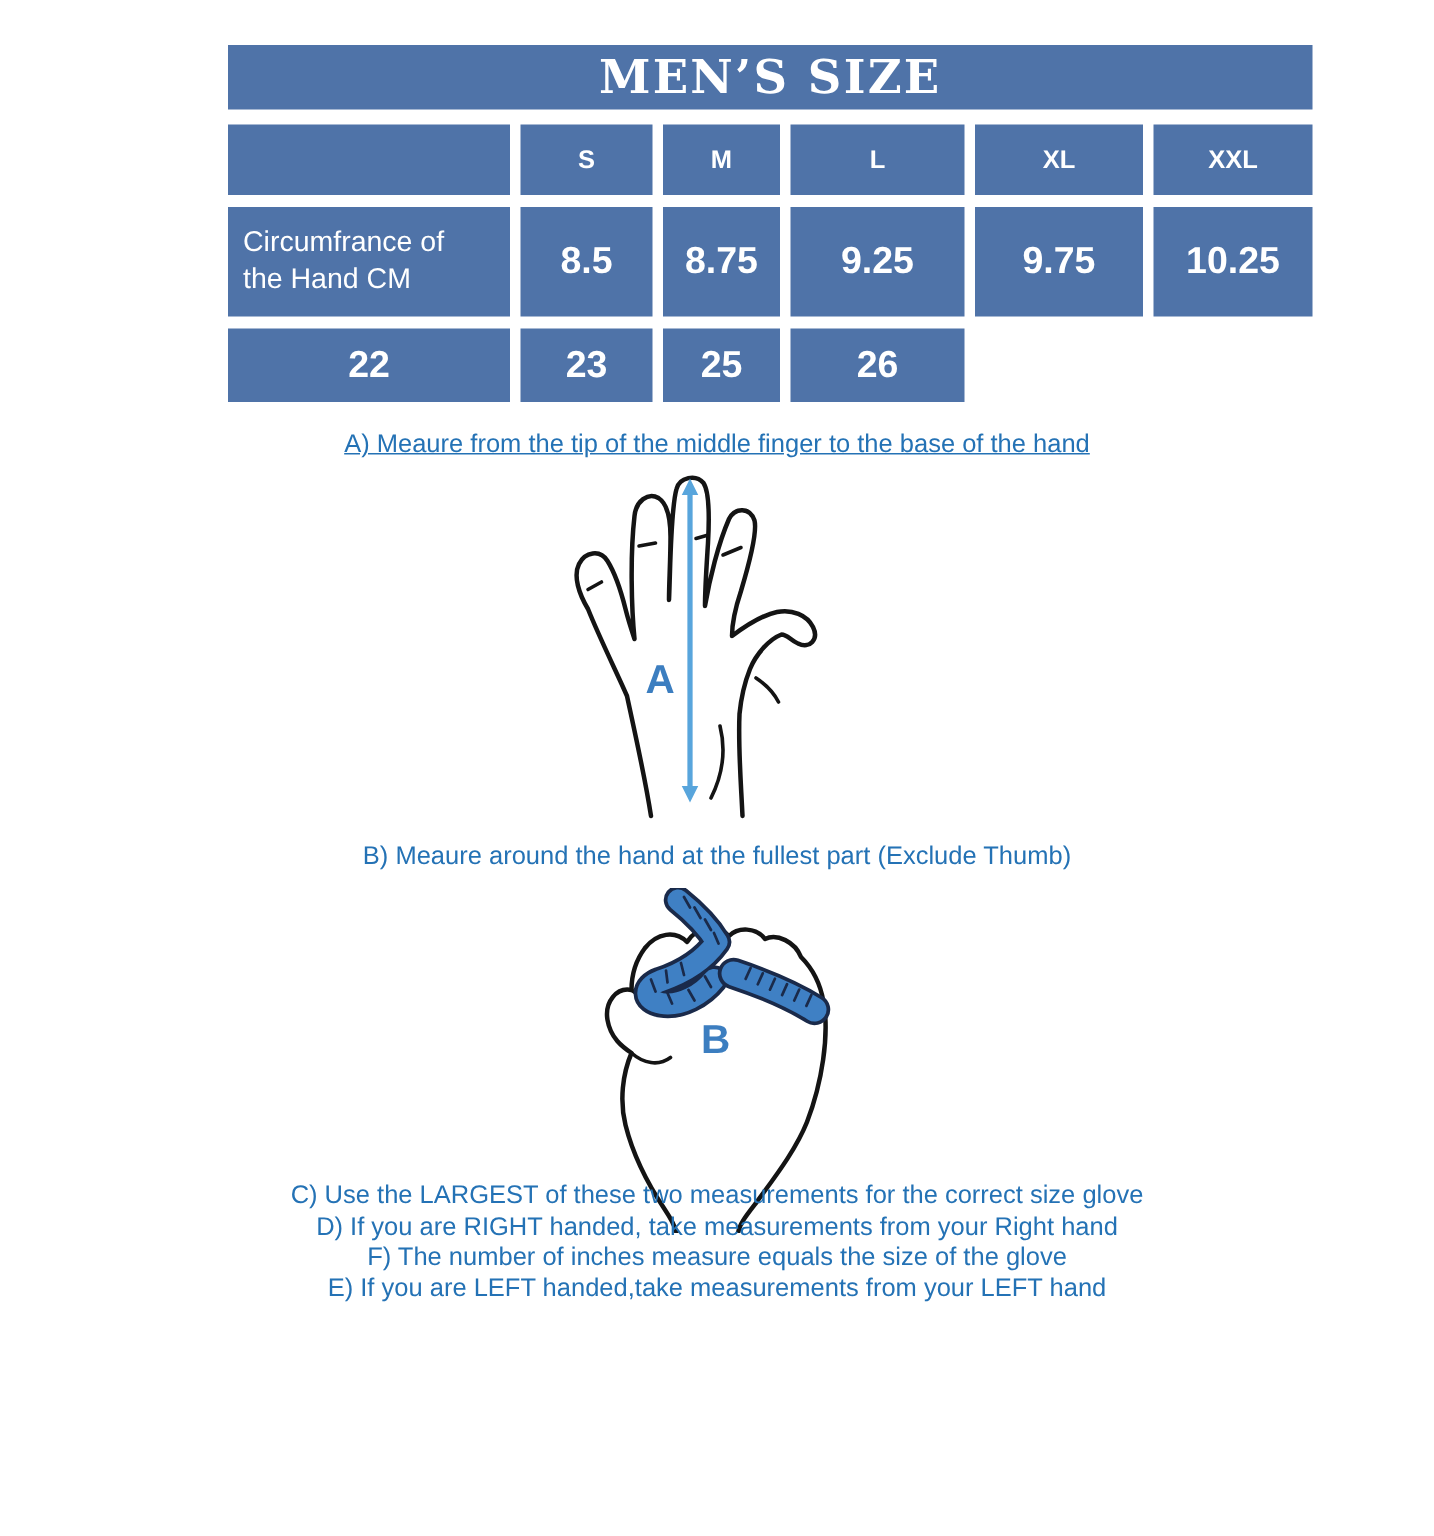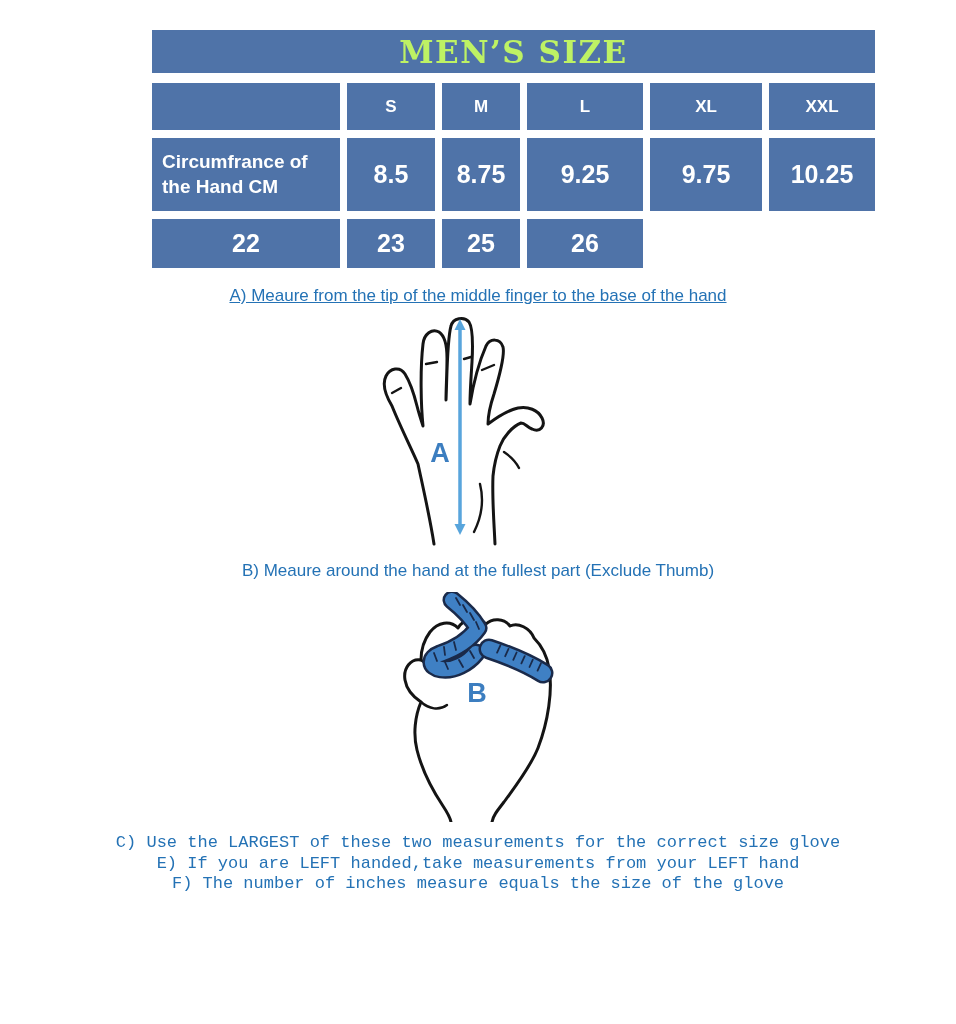--- a/index.html
+++ b/index.html
@@ -4,49 +4,49 @@
 <style>
   html,body { margin:0; padding:0; background:#fff; }
   body { font-family:"Liberation Sans", sans-serif; }
   .page {
     position:relative; width:956px; height:1024px; background:#fff;
     overflow:hidden; margin:0 auto;
   }
   
   .size-table { position:absolute; left:152px; top:30px; width:723px; }
   .title-bar {
-    height:43px; background:var(--table-blue); color:#bef264;
+    height:43px; background:var(--table-blue); color:#ffffff;
     display:flex; align-items:center; justify-content:center;
     font-family:"DejaVu Serif", serif; font-weight:bold;
     font-size:31px; letter-spacing:1.5px; margin-bottom:10px;
   }
   .grid {
     display:grid;
     grid-template-columns:188px 88px 78px 116px 112px 106px;
     grid-template-rows:47px 73px 49px;
     column-gap:7px; row-gap:8px;
   }
   .cell {
     background:var(--table-blue); color:#fff;
-    display:flex; align-items:center; justify-content:center;font-weight:bold;
+    display:flex; align-items:center; justify-content:center;
   }
   .cell.blank { }
   .cell.head { font-weight:bold; font-size:17px; }
   .cell.val  { font-weight:bold; font-size:25px; }
   .cell.rowlabel { justify-content:flex-start; padding-left:10px; font-size:19px; line-height:1.28; }
   .cell.rowlabel span { display:block; max-width:158px; }
   .cell.cmlabel { font-size:19px; }
   
   .inst {
     position:absolute; left:0; width:956px; text-align:center;
     color:var(--instruction-blue); font-size:17px; line-height:20.5px;
   }
   .inst-a { top:286px;text-decoration:underline; }
   .inst-b { top:561px; }
-  .inst-bottom { top:833px;font-family:Liberation Mono, monospace; }
+  .inst-bottom { top:787px; }
   
   .fig { position:absolute; }
   .fig-a { left:376px; top:314px; }
   .fig-b { left:396px; top:592px; }
   .hand-line { fill:#fff; stroke:#141414; stroke-width:3; stroke-linecap:round; stroke-linejoin:round; }
   .hand-detail { fill:none; stroke:#141414; stroke-width:2.4; stroke-linecap:round; }
   .arrow-line { stroke:var(--arrow-blue); stroke-width:3.5; }
   .arrow-head { fill:var(--arrow-blue); }
   .tape-under { fill:none; stroke:var(--tape-outline); stroke-linecap:round; stroke-linejoin:round; }
   .tape-over  { fill:none; stroke:var(--tape-blue);  stroke-linecap:round; stroke-linejoin:round; }
@@ -129,17 +129,18 @@
       <path class="tape-tick" d="M60 6 L64 13 M67 13 L71 20 M74 21 L78 28 M80 30 L83 37
            M58 50 L60 58 M48 55 L49 63 M38 61 L41 69 M49 70 L52 77 M63 68 L67 75 M74 59 L78 66
            M104.4 53.3 L101.1 60.6 M112.5 56.9 L109.2 64.2 M120.6 60.5 L117.3 67.8
            M128.7 64.1 L125.4 71.4 M136.8 67.7 L133.5 75 M144.9 71.3 L141.6 78.6"></path>
       <text class="diagram-label" x="81" y="110">B</text>
     </svg>
   </div>
 
   <div class="inst inst-bottom">
     <div>C) Use the LARGEST of these two measurements for the correct size glove</div>
+    <div>D) If you are RIGHT handed, take measurements from your Right hand</div>
+    <div>F) The number of inches measure equals the size of the glove</div>
     <div>E) If you are LEFT handed,take measurements from your LEFT hand</div>
-    <div>F) The number of inches measure equals the size of the glove</div>
   </div>
 
 </div>
 
 </body></html>

